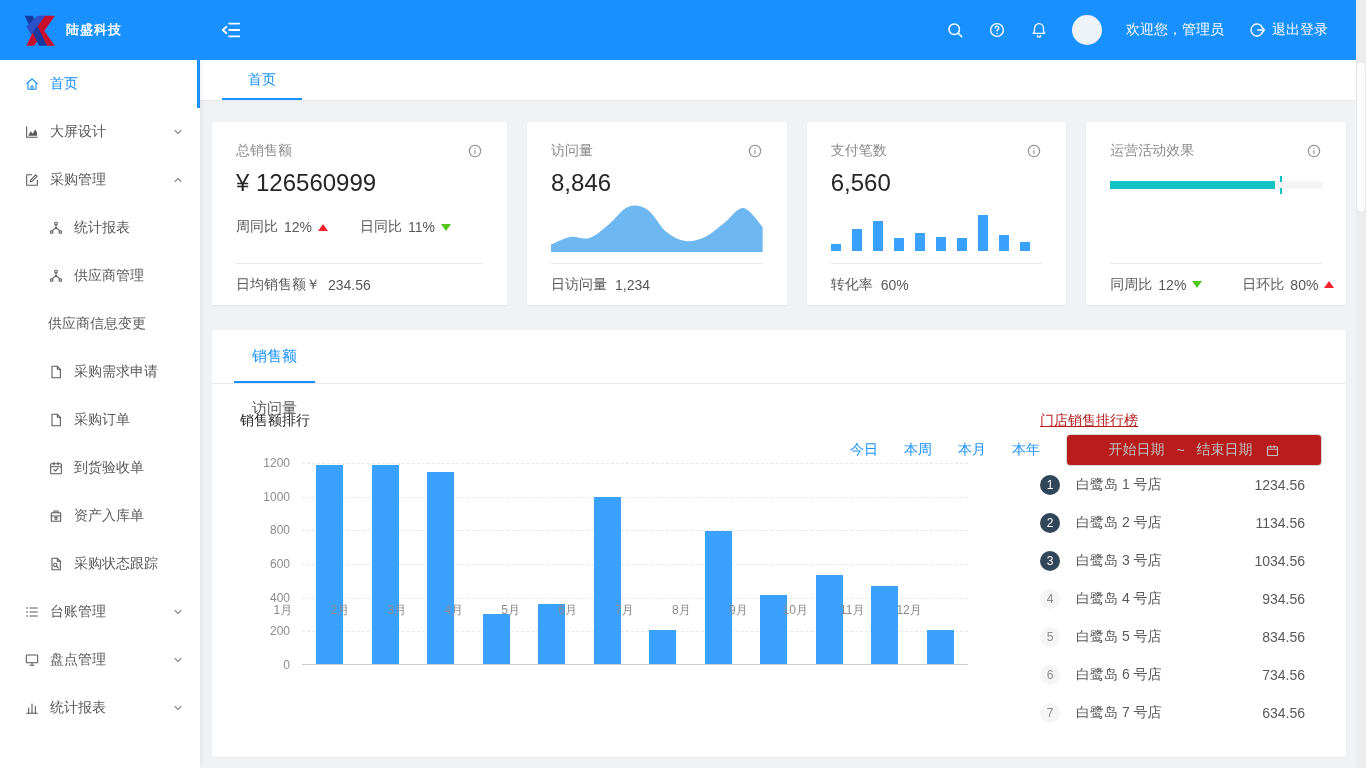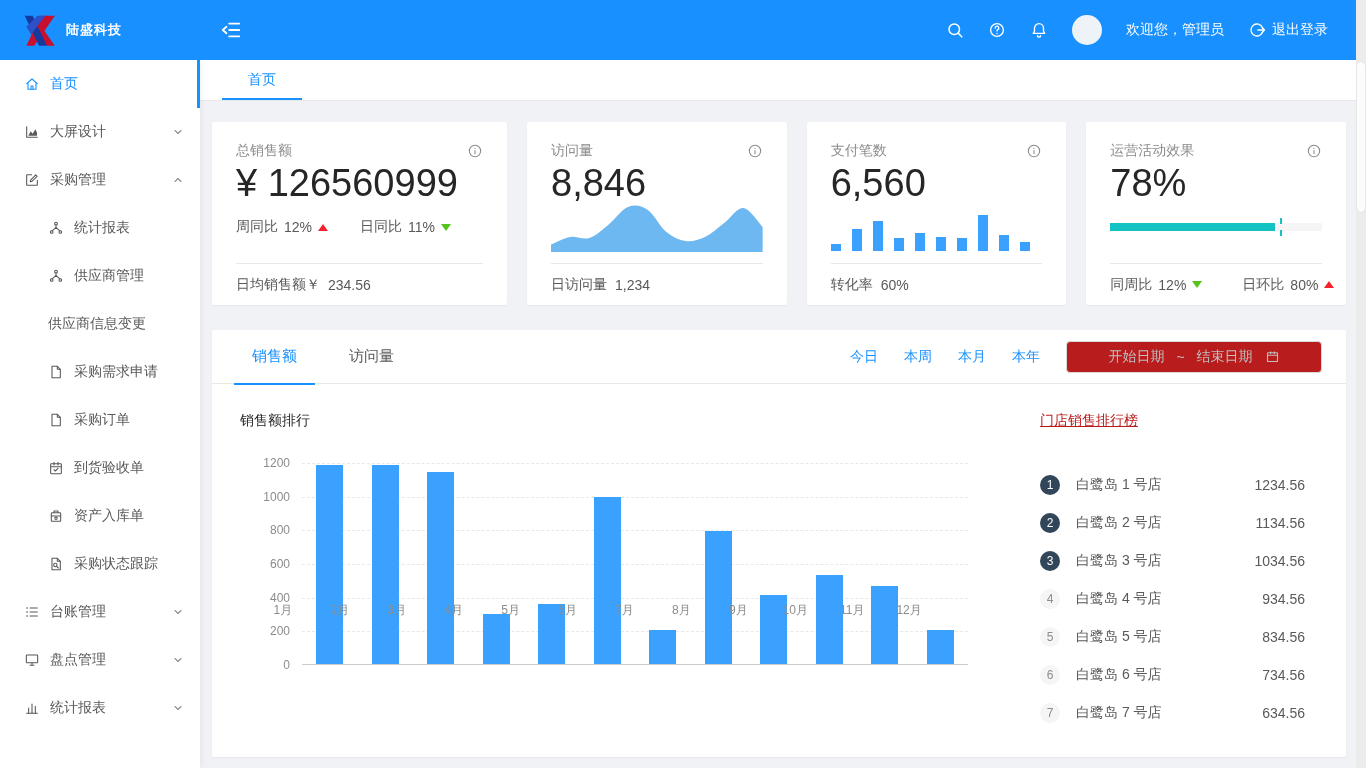--- a/index.html
+++ b/index.html
@@ -32,37 +32,37 @@
 
   
   .tabstrip { position:absolute; left:200px; top:60px; width:1156px; height:41px; background:#fff; border-bottom:1px solid #e8e8e8; z-index:5; }
   .crumb-tab { display:inline-block; margin-left:22px; padding:0 26px; line-height:38px; font-size:14px; color:#1890ff; border-bottom:2px solid #1890ff; cursor:pointer; }
 
   
   .cards { position:absolute; left:212px; top:122px; width:1134px; display:flex; gap:20px; }
   .card { flex:1; height:183px; background:#fff; border-radius:2px; box-shadow:0 1px 2px rgba(0,0,0,.05); padding:20px 24px 0; position:relative; }
   .card-title-row { display:flex; justify-content:space-between; align-items:center; font-size:14px; color:#8c8c8c; }
   .info-icon { color:#8c8c8c; cursor:pointer; }
-  .card-value { font-size:38px; color:#262626; line-height:38px; margin-top:4px; height:38px; white-space:nowrap; }
+  .card-value { font-size:24px; color:#262626; line-height:38px; margin-top:4px; height:38px; white-space:nowrap; }
   .card-body { height:50px; position:relative; display:flex; align-items:center; font-size:14px; color:#595959; }
   .trend { display:flex; align-items:center; gap:6px; margin-right:32px; white-space:nowrap; }
   .caret-up { width:0; height:0; border-left:5px solid transparent; border-right:5px solid transparent; border-bottom:7px solid #f5222d; display:inline-block; }
   .caret-down { width:0; height:0; border-left:5px solid transparent; border-right:5px solid transparent; border-top:7px solid #52c41a; display:inline-block; }
   .card-footer { position:absolute; left:24px; right:24px; bottom:0; height:42px; border-top:1px solid #e8e8e8; display:flex; align-items:center; gap:8px; font-size:14px; color:#595959; }
   .mini-area { position:absolute; left:0; right:0; bottom:0; width:100%; height:50px; }
   .mini-bars { display:flex; align-items:flex-end; gap:11px; width:100%; height:48px; }
   .mini-bar { width:10px; background:#3aa1ff; }
   .prog-wrap { width:100%; position:relative; }
   .prog-track { width:100%; height:8px; background:#f5f5f5; }
   .prog-fill { height:8px; background:#13c2c2; }
   .prog-marker { position:absolute; top:-5px; height:18px; border-left:2px dashed #13c2c2; }
 
   
   .panel { position:absolute; left:212px; top:330px; width:1134px; height:427px; background:#fff; border-radius:2px; box-shadow:0 1px 2px rgba(0,0,0,.05); }
-  .panel-head { height:54px; border-bottom:1px solid #e8e8e8; display:flex; align-items:center; padding:0 24px 0 36px; }
+  .panel-head { height:54px; border-bottom:1px solid #e8e8e8; display:flex; align-items:flex-start; padding:0 24px 0 36px;flex-direction:column; }
   .ptab { font-size:15px; color:#595959; height:54px; line-height:52px; padding:0 4px; margin-right:44px; cursor:pointer; position:relative; }
   .ptab.active { color:#1890ff; }
   .ptab.active::after { content:''; position:absolute; left:-14px; right:-14px; bottom:-1px; height:2px; background:#1890ff; }
   .filters { margin-left:auto; display:flex; align-items:center; gap:26px; }
   .qfilter { font-size:14px; color:#1890ff; cursor:pointer; white-space:nowrap; }
   .daterange { width:256px; height:32px; border:1px solid #d9d9d9; border-radius:4px; display:flex; align-items:center; justify-content:center; gap:12px; font-size:14px; color:#bfbfbf; cursor:text; background:#b91c1c; }
   .panel-body { position:relative; height:371px; }
   .chart-title { position:absolute; left:28px; top:28px; font-size:14px; color:#262626; }
   .rank-title { position:absolute; left:828px; top:28px; font-size:14px; color:#b91c1c;text-decoration:underline; }
 
@@ -383,21 +383,20 @@
     <div class="card">
       <div class="card-title-row">
         <span>运营活动效果</span>
         <span class="info-icon">
           <svg width="16" height="16" viewBox="0 0 24 24" fill="none" stroke="currentColor" stroke-width="1.6" stroke-linecap="round">
             <circle cx="12" cy="12" r="8.5"></circle>
             <path d="M12 8 v.3 M12 11.2 v5"></path>
           </svg>
         </span>
       </div>
-      <div class="card-value">78%</div>
       <div class="card-body">
         <div class="prog-wrap">
           <div class="prog-track">
             <div class="prog-fill" style="width:78%"></div>
           </div>
           <div class="prog-marker" style="left:80%"></div>
         </div>
       </div>
       <div class="card-footer">
         <span class="trend">

